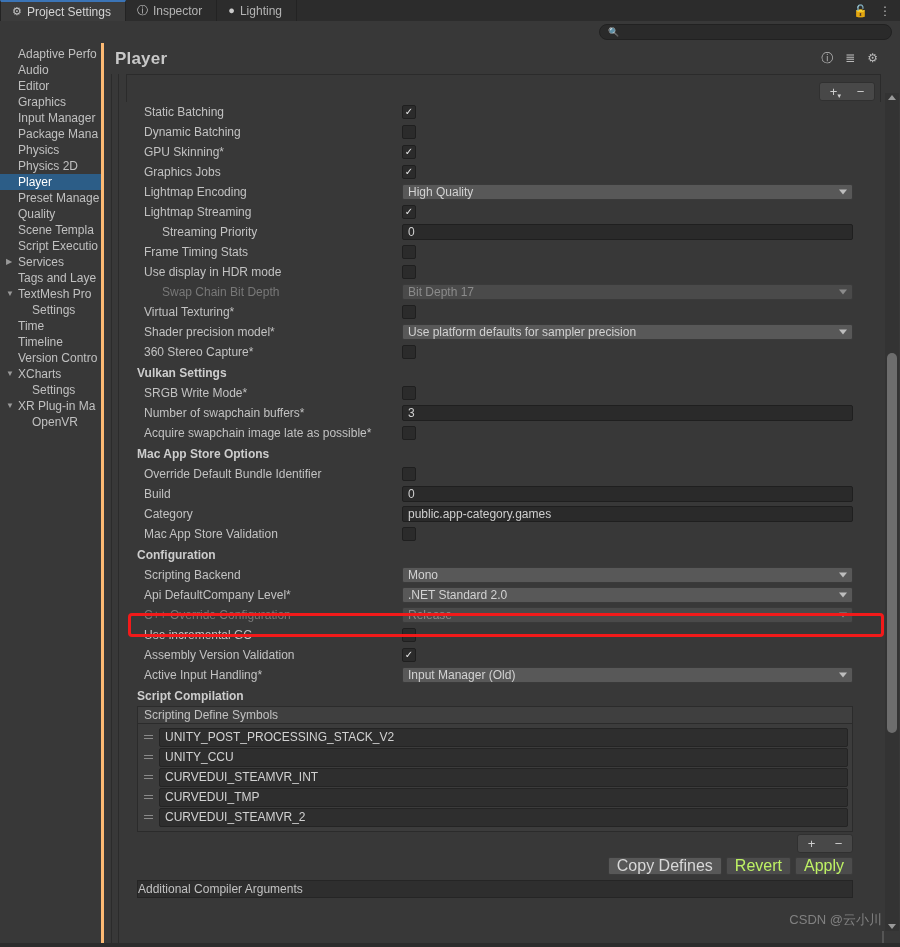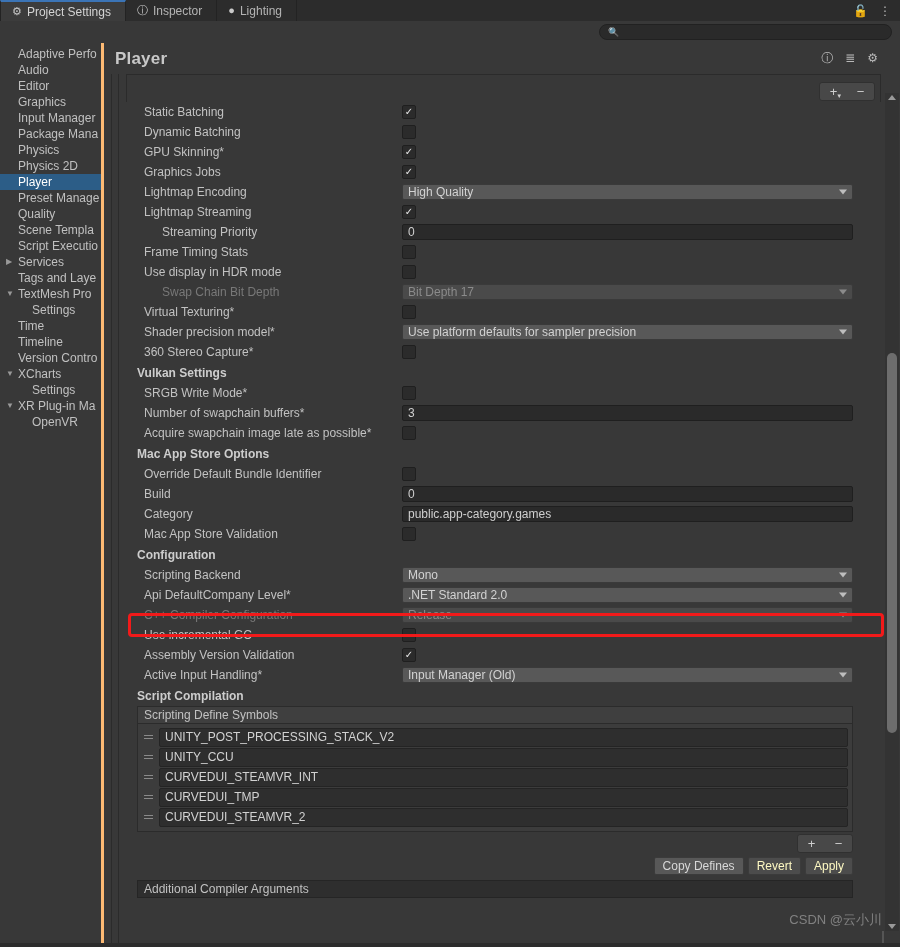--- a/index.html
+++ b/index.html
@@ -203,28 +203,28 @@
     height: 22px; position: relative; margin-right: 30px;
   }
   .defines-footer .plusminus { right: 0px; top: 2px; }
   .btnrow {
     display: flex; justify-content: flex-end; gap: 4px;
     margin-right: 30px; padding-top: 3px;
   }
   .ubtn {
     height: 18px; padding: 0 8px;
     background: #585858; border: 1px solid #3b3b3b; border-radius: 2px;
-    font-size: 12px; color: #d8d8d8; line-height: 16px;
-  }
-  .ubtn.disabled { background: #4c4c4c; color: #fef9c3; border-color: #3b3b3b; }
+    font-size: 16px; color: #d8d8d8; line-height: 16px;
+  }
+  .ubtn.disabled { background: #4c4c4c; color: #bef264; border-color: #3b3b3b; }
 
   .footer-field {
     margin: 5px 30px 0 11px; height: 18px;
     background: #2e2e2e; border: 1px solid #252525;
-    display: flex; align-items: center; padding-left: 6px;
+    display: flex; align-items: center; 
     font-size: 12px; color: #c2c2c2;
   }
 
   
   .vscroll {
     position: absolute; right: 1px; top: 50px; bottom: 16px; width: 14px;
     background: #333333;
   }
   .vscroll .arrowtop, .vscroll .arrowbot {
     position: absolute; left: 3px; width: 0; height: 0;
@@ -441,21 +441,21 @@
               </div>
             </div>
             <div class="row">
               <div class="lbl">Api DefaultCompany Level*</div>
               <div class="dropdown">
                 <span>.NET Standard 2.0</span>
                 <span class="caret"></span>
               </div>
             </div>
             <div class="row">
-              <div class="lbl dim">C++ Compiler Configuration</div>
+              <div class="lbl dim">C++ Override Configuration</div>
               <div class="dropdown disabled">
                 <span>Release</span>
                 <span class="caret"></span>
               </div>
             </div>
             <div class="row">
               <div class="lbl">Use incremental GC</div>
               <div class="checkbox"></div>
             </div>
             <div class="row">

